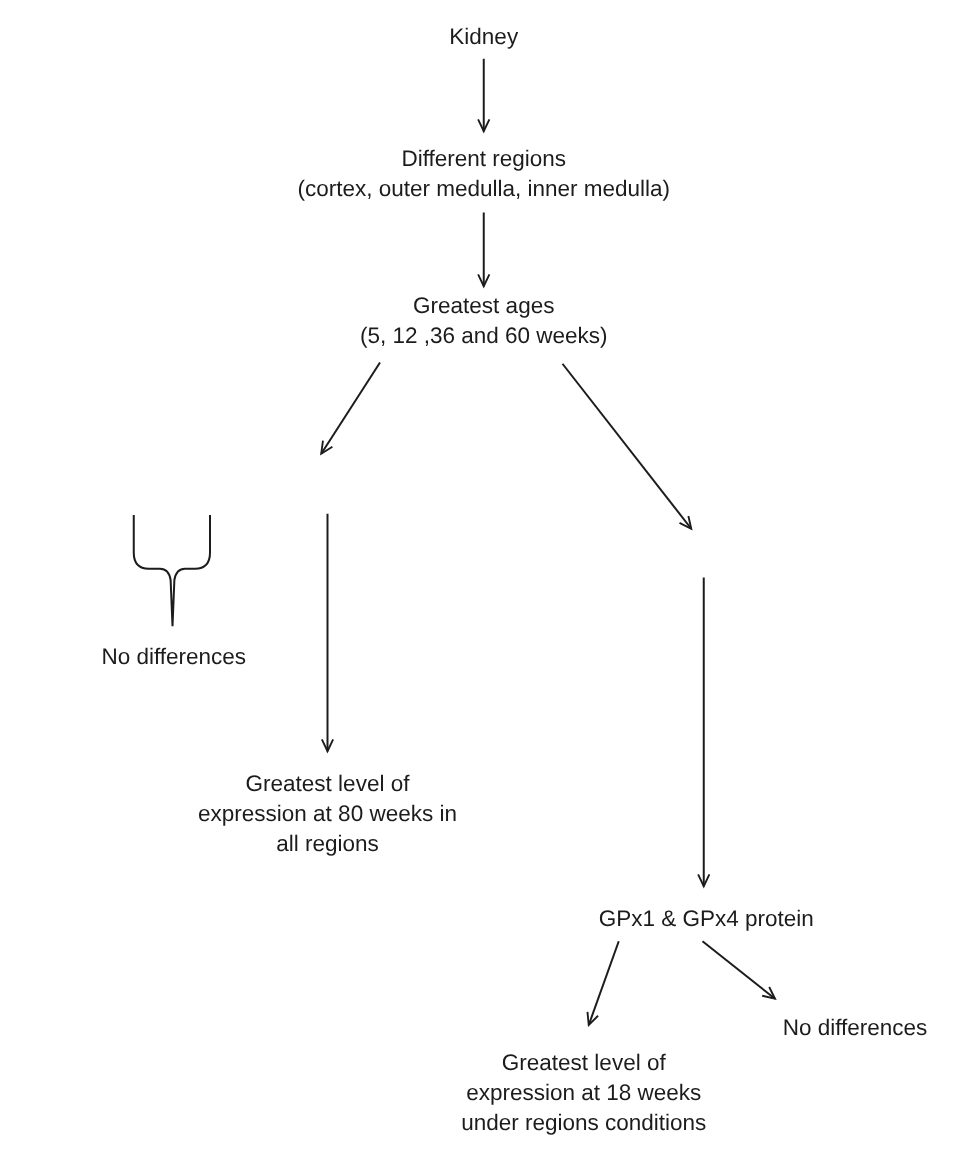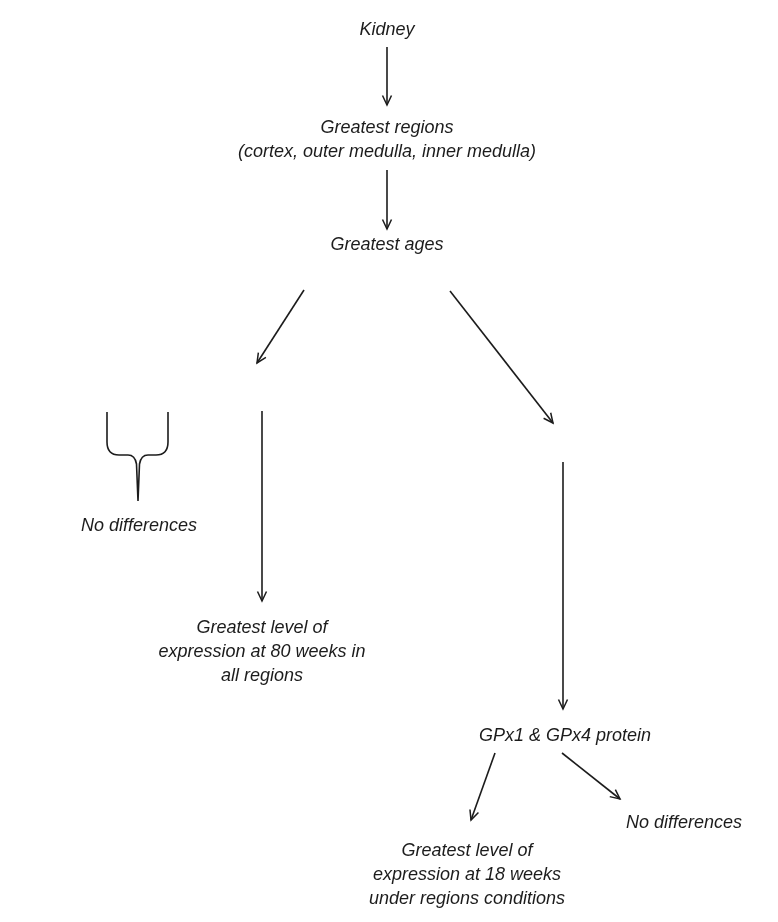--- a/index.html
+++ b/index.html
@@ -10,21 +10,20 @@
   html,body{margin:0;padding:0;background:var(--background);}
   #canvas{
     position:relative;
     width:778px;height:922px;
     background:var(--background);
     font-family:"Liberation Sans", sans-serif;
     font-size:18px;
     line-height:24px;
     color:var(--text);
     overflow:hidden;
-    font-style:italic;
   }
   #connectors{position:absolute;left:0;top:0;width:778px;height:922px;}
   .edge{stroke:var(--line,#1c1c1c);stroke-width:1.6;fill:none;}
   .brace{stroke:var(--line,#1c1c1c);stroke-width:1.6;fill:none;}
   .node{
     position:absolute;
     width:420px;
     text-align:center;
     transform:translateX(-50%);
     white-space:nowrap;
@@ -53,26 +52,27 @@
 
     <path class="brace" d="M 107 412 L 107 442 Q 107 455 119 455 L 128 455 Q 135 455 136.5 464
              L 138 501 L 139.5 464 Q 141 455 148 455 L 156 455 Q 168 455 168 442 L 168 412"></path>
   </svg>
 
   <div class="node" style="left:387px;top:17px">
     <div>Kidney</div>
   </div>
 
   <div class="node" style="left:387px;top:115px">
-    <div>Greatest regions</div>
+    <div>Different regions</div>
     <div>(cortex, outer medulla, inner medulla)</div>
   </div>
 
   <div class="node" style="left:387px;top:232px">
     <div>Greatest ages</div>
+    <div>(5, 12 ,36 and 60 weeks)</div>
   </div>
 
 
   <div class="node" style="left:139px;top:513px">
     <div>No differences</div>
   </div>
 
   <div class="node" style="left:262px;top:615px">
     <div>Greatest level of</div>
     <div>expression at 80 weeks in</div>

